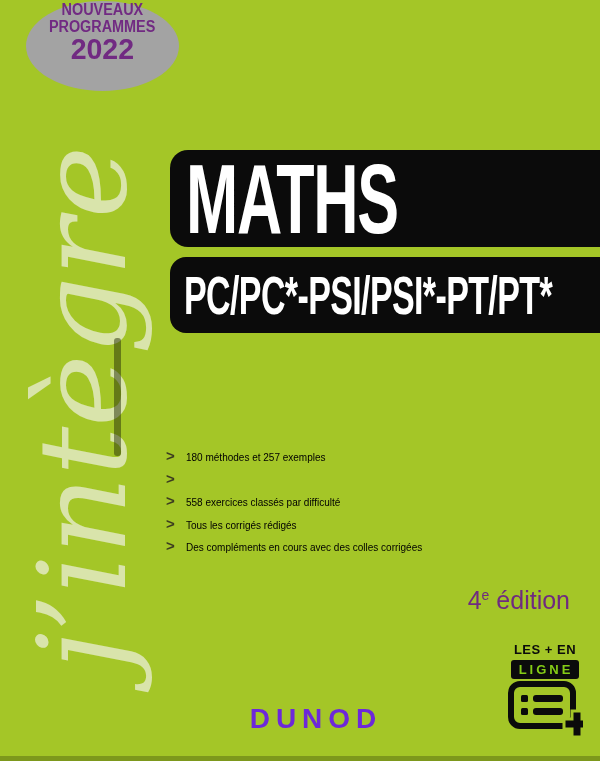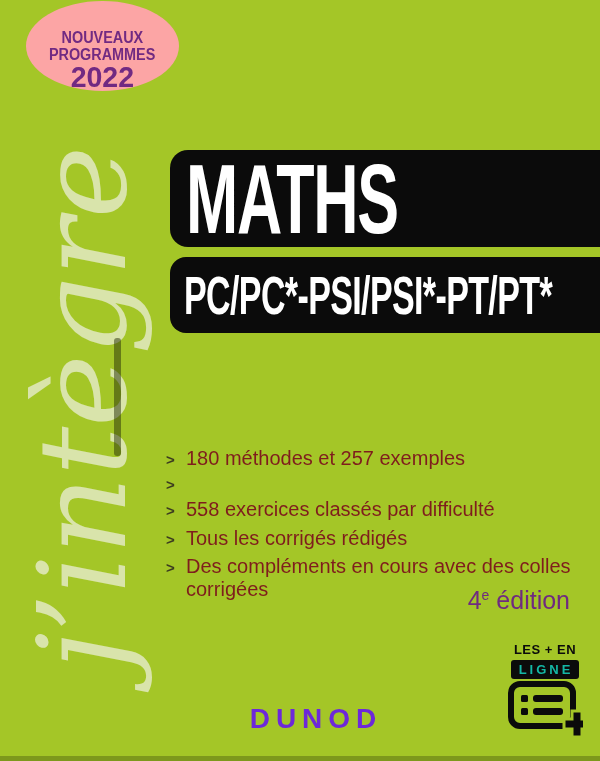--- a/index.html
+++ b/index.html
@@ -15,22 +15,22 @@
     font-size:122px;color:#d9e4ab;white-space:nowrap;
     user-select:none;
   }
 
   
   .spine-crease{position:absolute;left:114px;top:338px;width:7px;height:118px;
     background:rgba(38,46,8,0.5);border-radius:3px;}
 
   
   .new-badge{position:absolute;left:26px;top:1px;width:153px;height:90px;
-    background:#fca5a5;border-radius:50%;
-    display:flex;flex-direction:column;align-items:center;justify-content:flex-end;
+    background:#a3a3a3;border-radius:50%;
+    display:flex;flex-direction:column;align-items:center;justify-content:flex-start;
     color:#712a82;}
   .new-badge .l1,.new-badge .l2{font-weight:bold;font-size:16px;line-height:17px;
     display:inline-block;transform:scaleX(0.9);letter-spacing:0px;}
   .new-badge .year{font-weight:bold;font-size:30px;line-height:28px;
     display:inline-block;transform:scaleX(0.95);}
 
   .authors{position:absolute;left:0;top:112px;width:100%;text-align:center;
     font-size:15px;color:#20201e;}
 
   .black-box{position:absolute;left:170px;width:430px;background:#0b0b0b;
@@ -47,28 +47,28 @@
   .series-banner{position:absolute;left:178px;top:385px;width:422px;height:52px;
     background:#7c2d86;border-radius:12px 0 0 12px;
     display:flex;align-items:center;padding-left:18px;box-sizing:border-box;}
   .series-text{color:#fff;font-weight:bold;font-size:40px;line-height:1;
     display:inline-block;transform:scaleX(0.66);transform-origin:left center;
     white-space:nowrap;}
 
   .feature-list{position:absolute;left:166px;top:447px;margin:0;padding:0;list-style:none;}
   .feature-list li{display:flex;align-items:baseline;margin-bottom:5.5px;}
   .feature-marker{color:#3c3c20;font-weight:bold;font-size:15px;width:20px;flex:0 0 20px;}
-  .feature-text{color:#7f1d1d;font-size:20px;}
+  .feature-text{color:#000000;font-size:10px;}
 
   .edition{position:absolute;right:30px;top:586px;color:#6f2a80;font-size:25px;}
   .edition sup{font-size:14px;}
 
   .online-badge{position:absolute;left:506px;top:634px;width:78px;text-align:center;}
   .online-top{font-size:13px;font-weight:bold;color:#0b0b0b;letter-spacing:0.5px;margin-top:8px;}
-  .online-ligne{margin-top:3px;display:inline-block;background:#0b0b0b;color:#14b8a6;
+  .online-ligne{margin-top:3px;display:inline-block;background:#0b0b0b;color:#84cc16;
     font-size:13px;font-weight:bold;letter-spacing:3px;padding:2px 6px 2px 8px;border-radius:3px;}
   .online-icon{margin-top:2px;}
 
   .publisher{position:absolute;left:16px;top:703px;width:100%;text-align:center;
     font-size:28px;font-weight:bold;color:#6d28d9;letter-spacing:6px;}
 
   .bottom-edge{position:absolute;left:0;bottom:0;width:100%;height:5px;
     background:rgba(55,65,10,0.35);}
 </style>
 </head>

